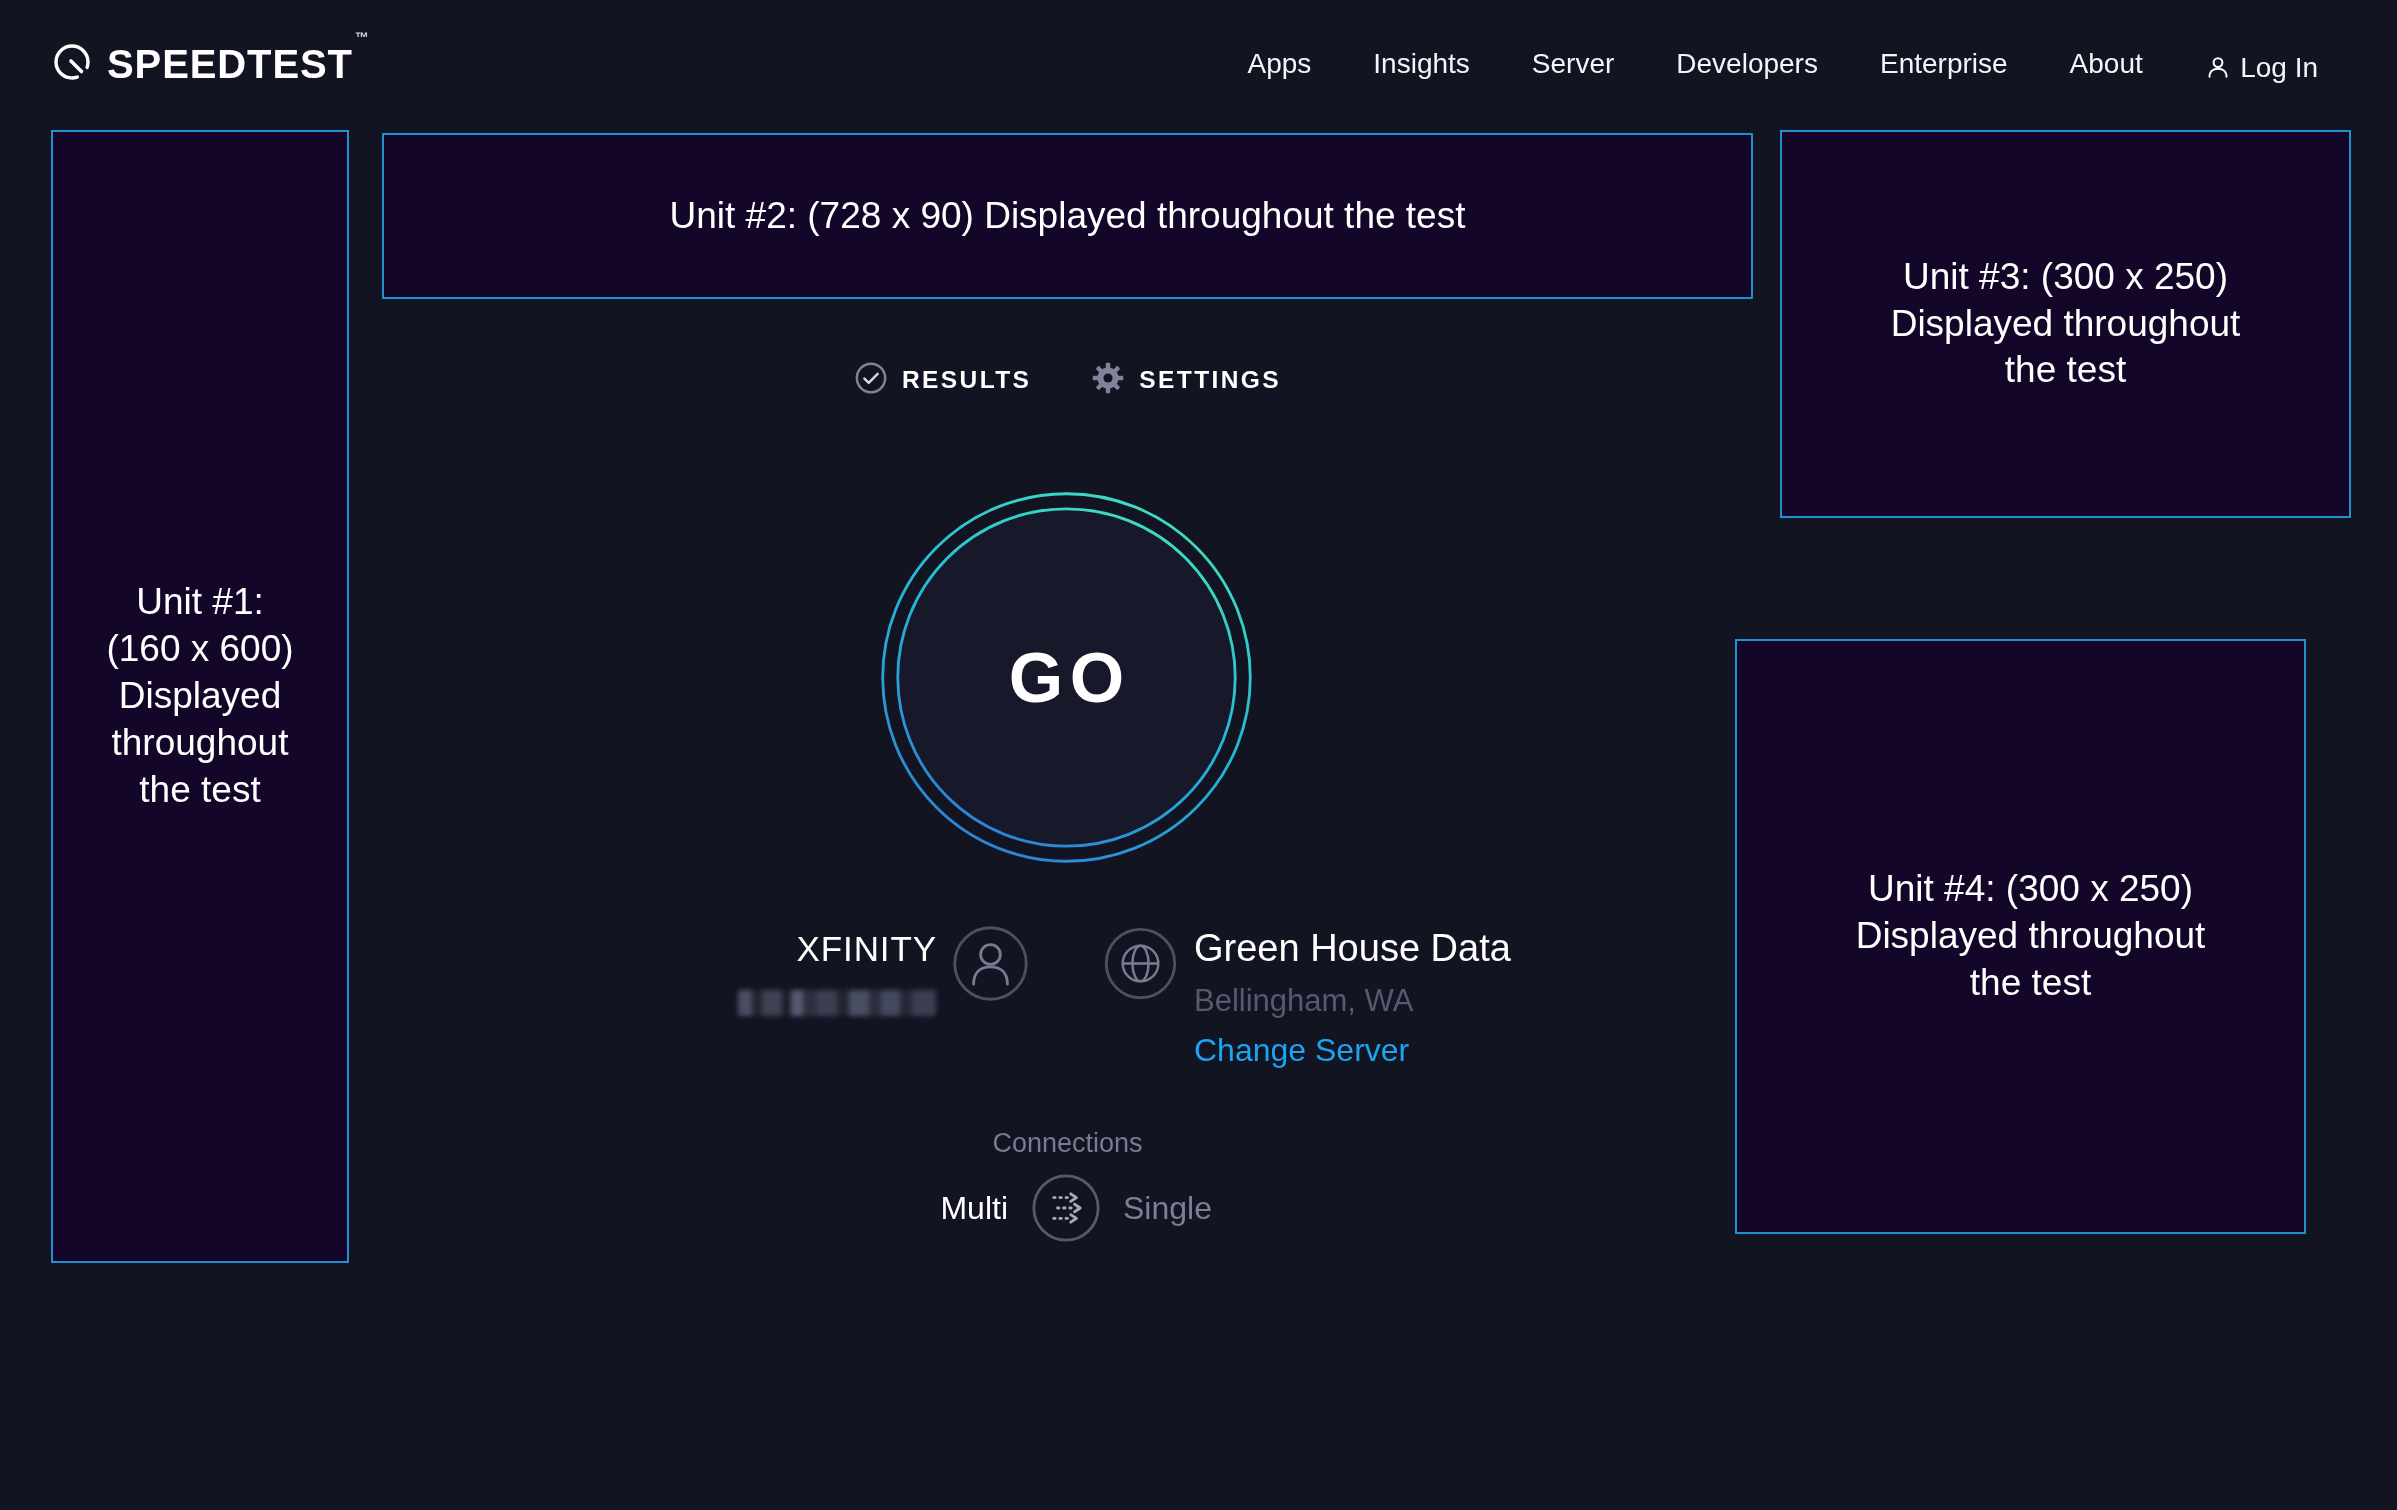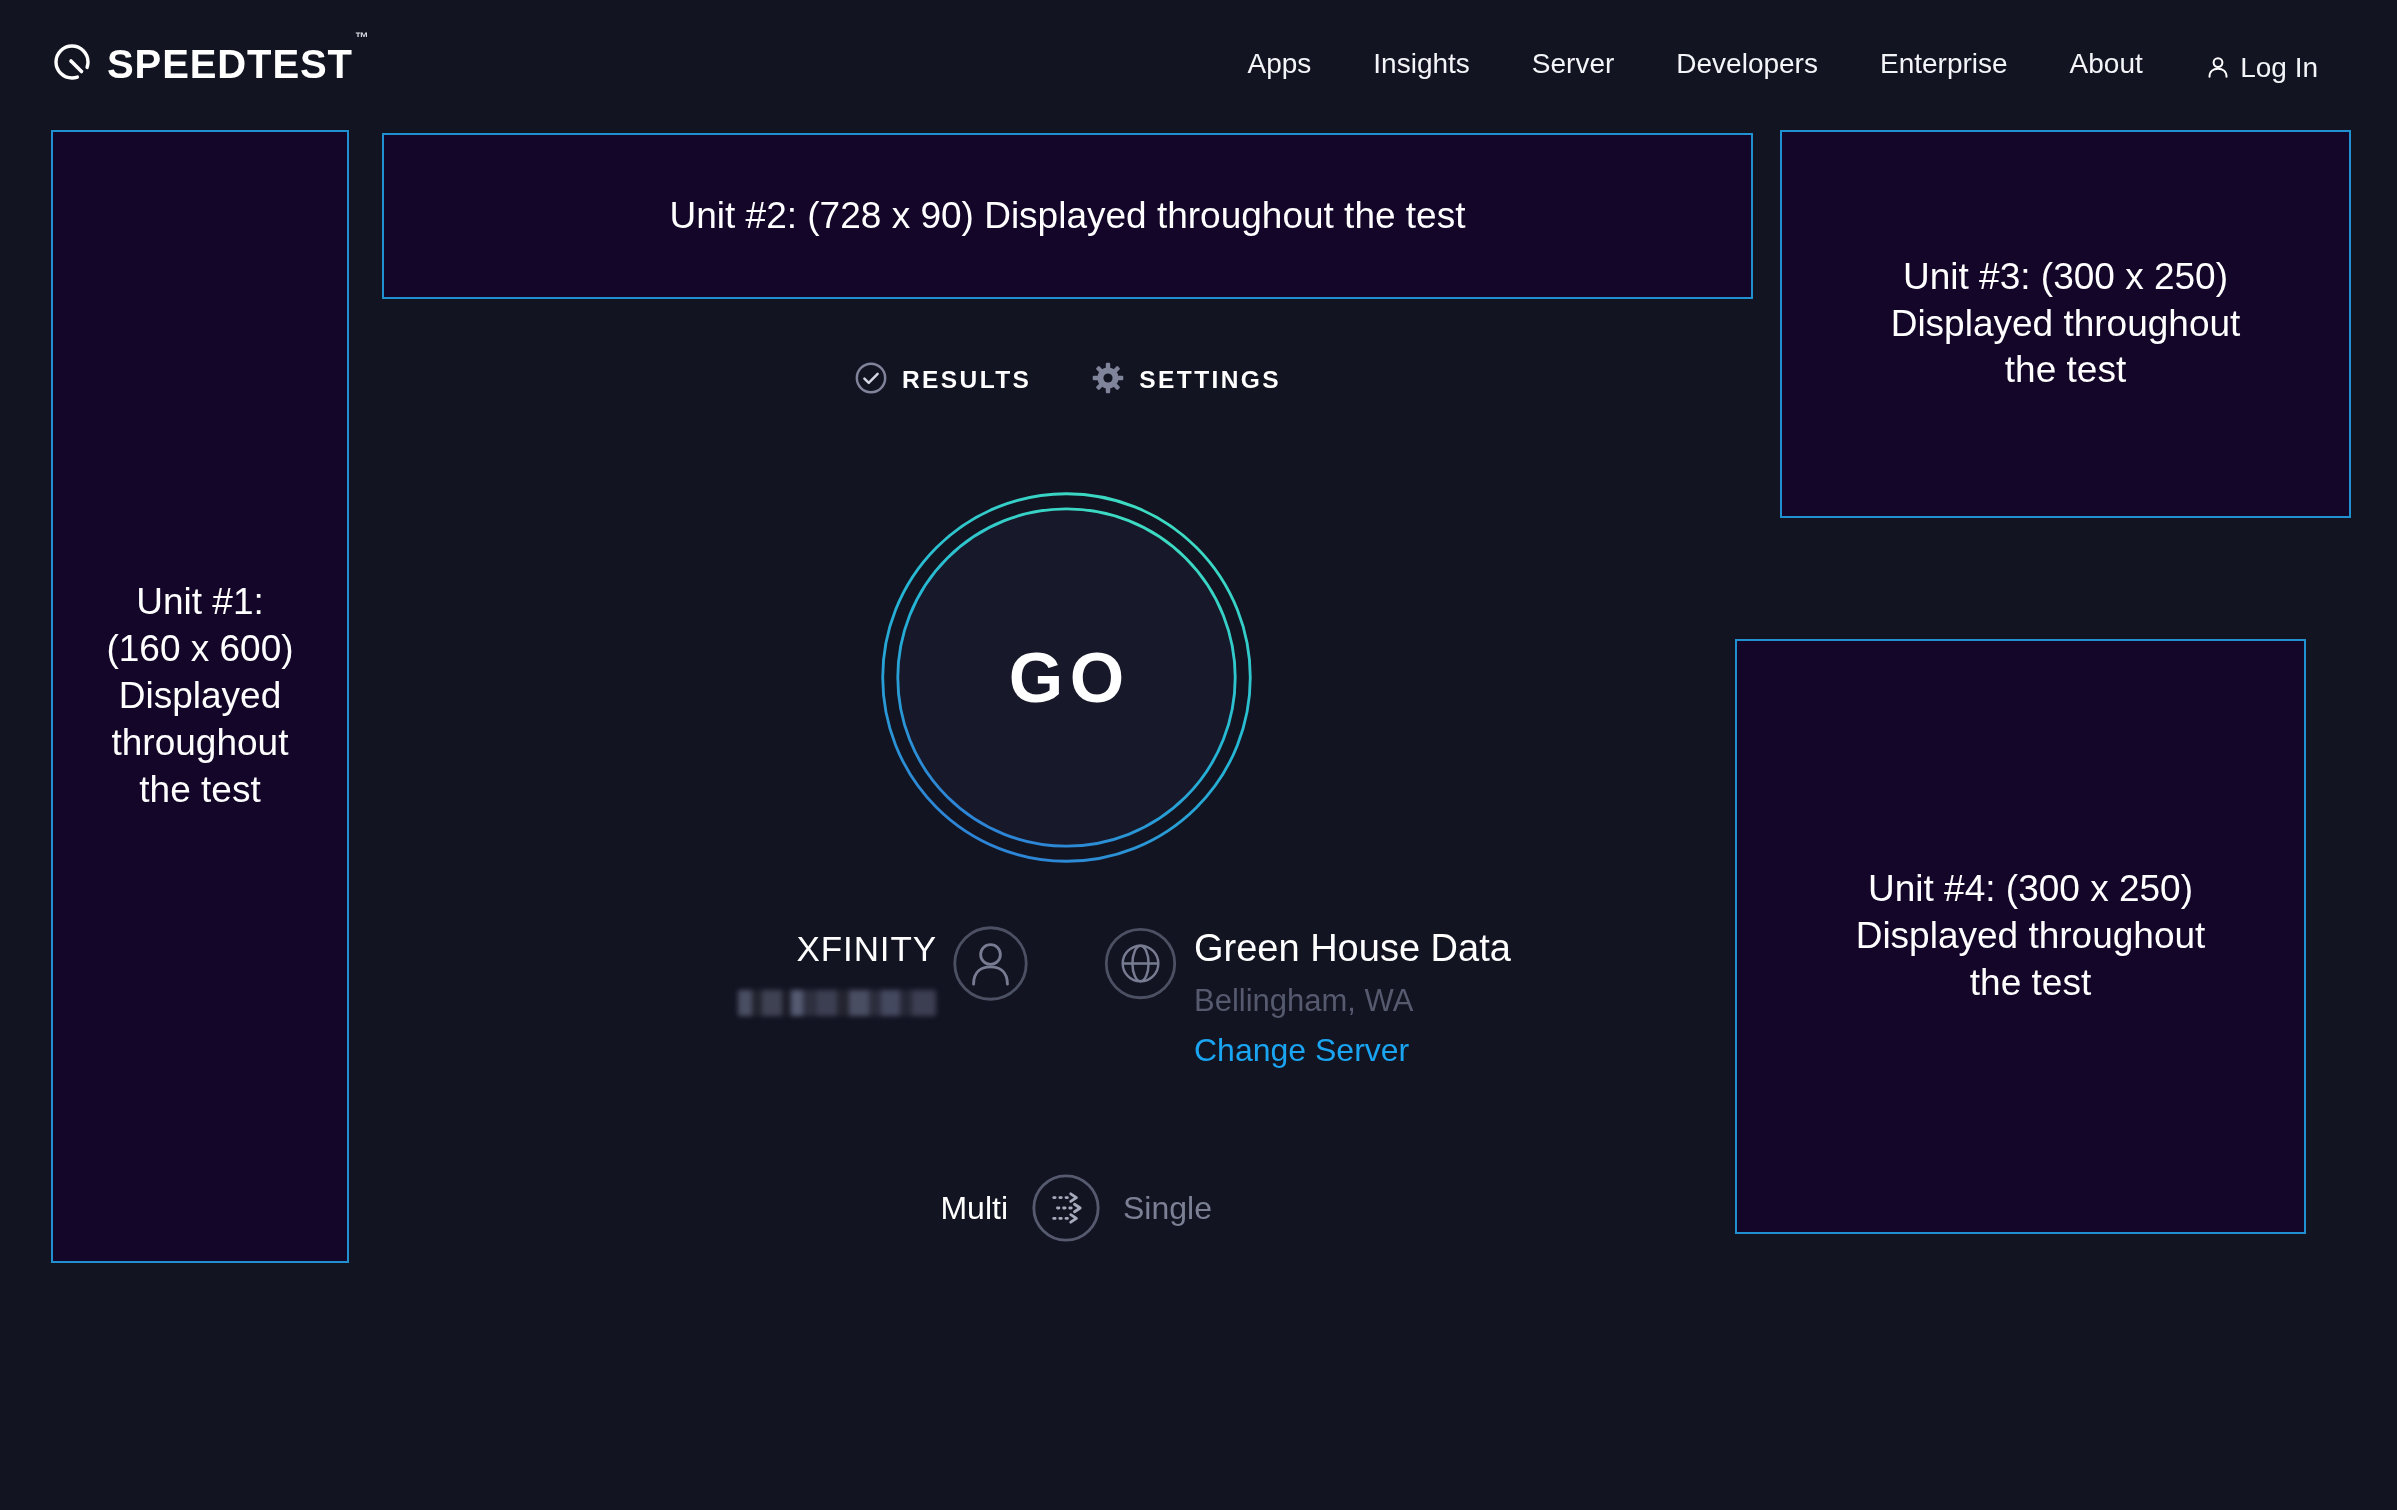--- a/index.html
+++ b/index.html
@@ -188,20 +188,21 @@
       <circle r="19" stroke="#787c92" stroke-width="2.6"></circle>
       <ellipse rx="8.6" ry="19" stroke="#787c92" stroke-width="2.6"></ellipse>
       <line x1="-19" y1="0" x2="19" y2="0" stroke="#787c92" stroke-width="2.6"></line>
     </svg>
   </span>
 
   <div class="server-name">Green House Data</div>
   <div class="server-loc">Bellingham, WA</div>
   <a class="change-server">Change Server</a>
 
+  <div class="connections-label">Connections</div>
   <span class="conn-multi">Multi</span>
   <span class="conn-toggle">
     <svg width="70" height="70" viewBox="-37 -37 74 74" fill="none">
       <circle r="34" stroke="#565a6e" stroke-width="3"></circle>
       <g stroke="#a7abbe" stroke-width="3" stroke-linecap="round">
         <line x1="-13" y1="-11" x2="4" y2="-11" stroke-dasharray="1.5 5"></line>
         <path d="M5 -15 L11 -11 L5 -7" stroke-dasharray="none" fill="none" stroke-linejoin="round"></path>
         <line x1="-9" y1="0" x2="8" y2="0" stroke-dasharray="1.5 5"></line>
         <path d="M9 -4 L15 0 L9 4" fill="none" stroke-linejoin="round"></path>
         <line x1="-13" y1="11" x2="4" y2="11" stroke-dasharray="1.5 5"></line>

